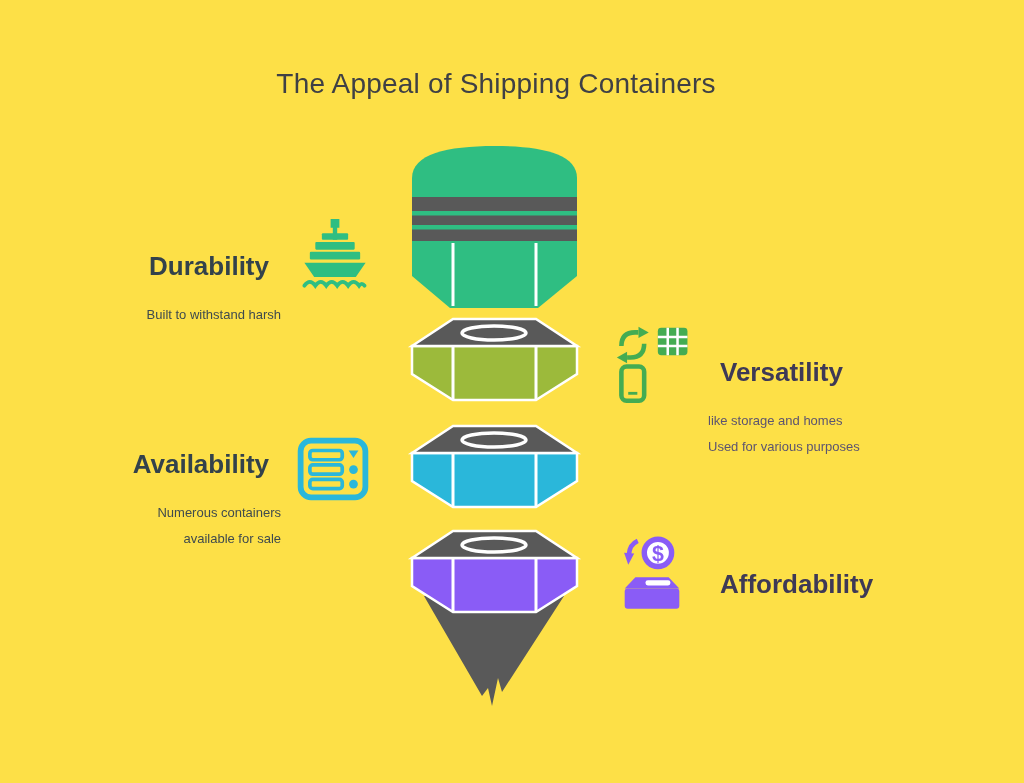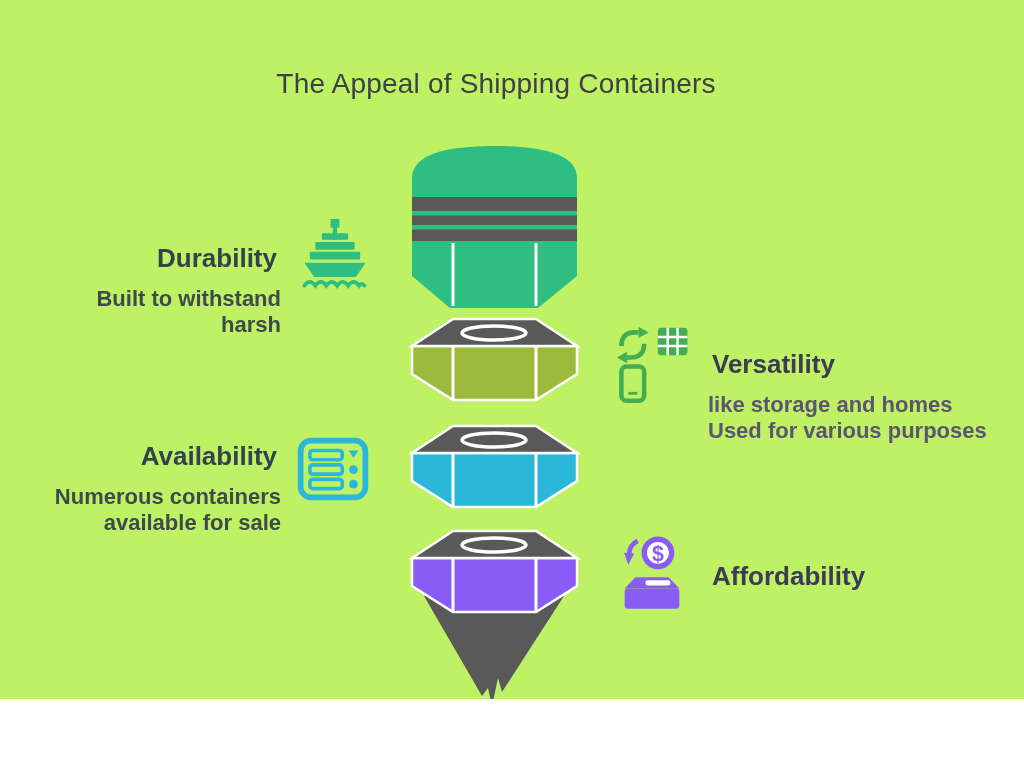--- a/index.html
+++ b/index.html
@@ -1,25 +1,25 @@
 <!DOCTYPE html>
 <html style="--emerald: #2FBE82; --olive: #9CBA3B; --cyan: #2AB7DA; --purple: #8A5CF6; --leaf-green: #44AC52; --dark-gray: #595959; --white: #FFFFFF; --title-text: #3F4045; --heading-left: #33424B; --heading-right: #3E3956; --desc-left: #3F4A4E; --desc-right: #5C5470;"><head>
 <meta charset="utf-8">
 <style>
   html,body{margin:0;padding:0;background:#fff;}
-  .canvas{position:relative;width:1024px;height:699px;background:#bef264;overflow:hidden;
+  .canvas{position:relative;width:1024px;height:783px;background:#fde047;overflow:hidden;
           font-family:"Liberation Sans",sans-serif;}
   .title{position:absolute;left:-16px;width:1024px;top:68px;margin:0;text-align:center;
          font-size:28px;font-weight:500;color:var(--title-text);letter-spacing:.2px;}
   .funnel{position:absolute;left:0;top:0;width:1024px;height:783px;pointer-events:none;}
   .icon-box{position:absolute;}
   .icon-box svg{width:100%;height:100%;display:block;}
   .item{position:absolute;}
-  .item h2{margin:4px;font-size:26px;line-height:32px;font-weight:700;}
-  .item p{margin:12px 0 0;font-size:22px;line-height:26px;font-weight:bold;}
+  .item h2{margin:12px;font-size:26px;line-height:32px;font-weight:700;}
+  .item p{margin:20px 0 0;font-size:13px;line-height:26px;}
   .item p span{display:block;}
   .item.left{left:40px;width:241px;text-align:right;}
   .item.right{left:708px;width:280px;text-align:left;}
   .item.left h2{color:var(--heading-left);}
   .item.left p{color:var(--desc-left);}
   .item.right h2{color:var(--heading-right);}
   .item.right p{color:var(--desc-right);}
 </style>
 </head>
 <body>

